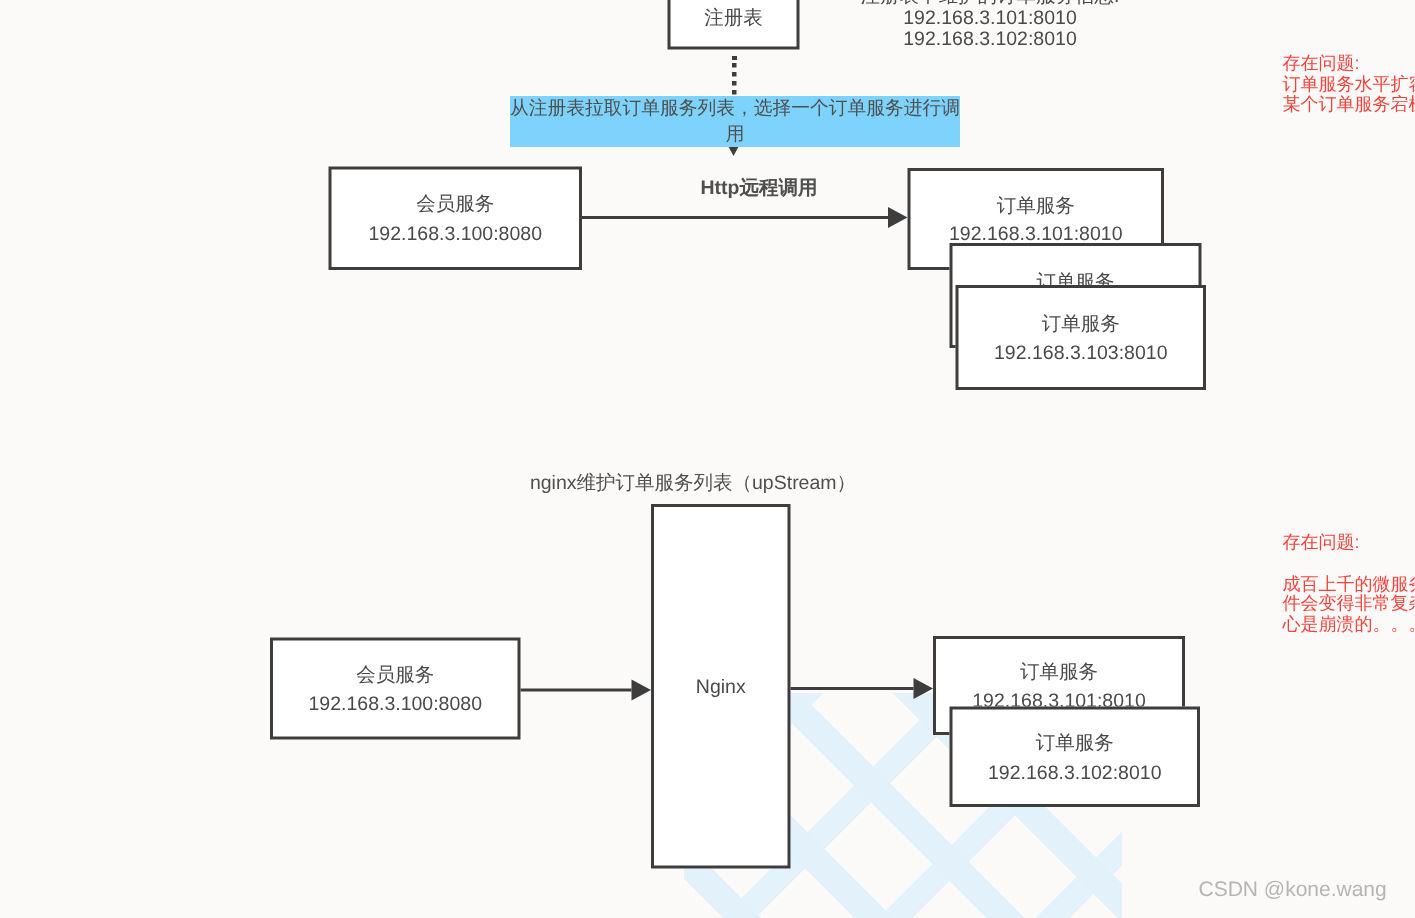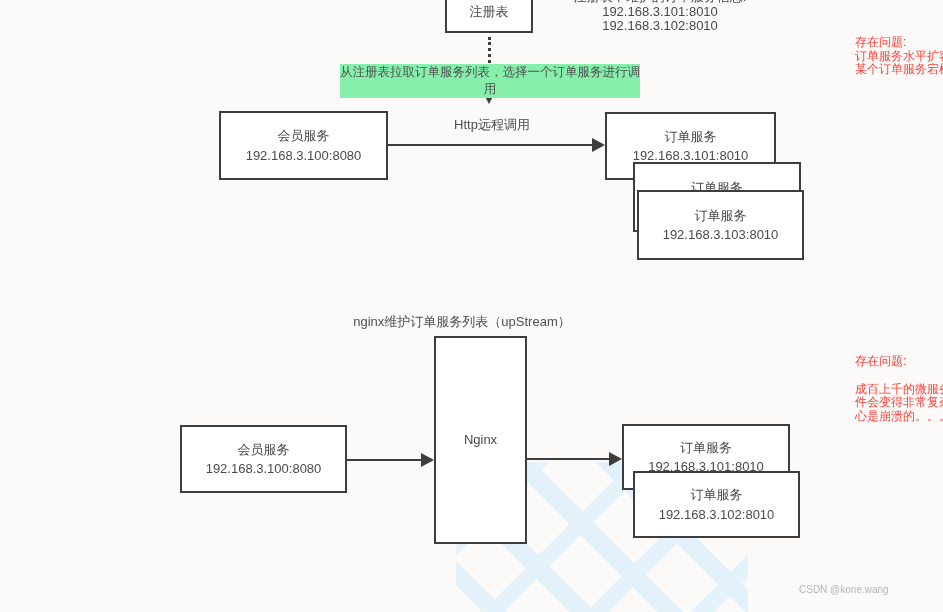--- a/index.html
+++ b/index.html
@@ -17,21 +17,21 @@
   .hline{position:absolute;border-top:2px solid #3d3d3d;z-index:2;}
   .arrow-right{position:absolute;width:0;height:0;border-top:7px solid transparent;
     border-bottom:7px solid transparent;border-left:13px solid #3d3d3d;z-index:2;}
   .arrow-down{position:absolute;width:0;height:0;border-left:7px solid transparent;
     border-right:7px solid transparent;border-top:13px solid #3d3d3d;z-index:2;}
   .dotted-v{position:absolute;width:0;border-left:3px dotted #3d3d3d;z-index:1;}
   .label{position:absolute;font-size:12.5px;color:#4f4f4f;text-align:center;z-index:3;}
   .note{position:absolute;font-size:12px;line-height:13.5px;color:#f6423a;
     white-space:nowrap;z-index:3;}
   .note .gap{height:14px;}
-  .credit{position:absolute;font-size:10px;color:#b5b5b5;z-index:3;}
+  .credit{position:absolute;font-size:14px;color:#b5b5b5;z-index:3;}
   .watermark{
     position:absolute;left:456px;top:462px;width:292px;height:152px;z-index:1;
     background:
       repeating-linear-gradient(45deg,transparent 0 20px,#dbeffb 20px 38px,transparent 38px 62px),
       repeating-linear-gradient(-45deg,transparent 0 26px,#dcf0fc 26px 42px,transparent 42px 74px);
     opacity:.75;
   }
 </style>
 </head>
 <body>
@@ -49,28 +49,28 @@
 
 <div class="note" style="left:855px;top:36px;">
   <div>存在问题:</div>
   <div>订单服务水平扩容</div>
   <div>某个订单服务宕机</div>
 </div>
 
 <div class="dotted-v" style="left:488px;top:37px;height:55px;"></div>
 <div class="arrow-down" style="left:482px;top:91px;"></div>
 
-<div class="label" style="left:340px;top:64px;width:300px;background:#86efac;">从注册表拉取订单服务列表，选择一个订单服务进行调用</div>
+<div class="label" style="left:340px;top:64px;width:300px;background:#7dd3fc;">从注册表拉取订单服务列表，选择一个订单服务进行调用</div>
 
 <div class="node" style="left:219px;top:111px;width:169px;height:69px;">
   <span>会员服务</span>
   <span>192.168.3.100:8080</span>
 </div>
 
-<div class="label" style="left:430px;top:116px;width:124px;font-size:13px;">Http远程调用</div>
+<div class="label" style="left:444px;top:116px;width:124px;font-size:13px;font-weight:bold;">Http远程调用</div>
 <div class="hline" style="left:388px;top:144px;width:204px;"></div>
 <div class="arrow-right" style="left:592px;top:138px;"></div>
 
 <div class="node" style="left:605px;top:112px;width:171px;height:68px;z-index:2;">
   <span>订单服务</span>
   <span>192.168.3.101:8010</span>
 </div>
 <div class="node" style="left:633px;top:162px;width:168px;height:70px;z-index:3;">
   <span>订单服务</span>
   <span>192.168.3.102:8010</span>
@@ -85,21 +85,21 @@
 <div class="label" style="left:332px;top:313px;width:260px;font-size:13px;">nginx维护订单服务列表（upStream）</div>
 
 <div class="node" style="left:180px;top:425px;width:167px;height:68px;">
   <span>会员服务</span>
   <span>192.168.3.100:8080</span>
 </div>
 
 <div class="hline" style="left:347px;top:459px;width:74px;"></div>
 <div class="arrow-right" style="left:421px;top:453px;"></div>
 
-<div class="node" style="left:434px;top:336px;width:93px;height:208px;">
+<div class="node" style="left:434px;top:336px;width:93px;height:243px;">
   <span>Nginx</span>
 </div>
 
 <div class="hline" style="left:527px;top:458px;width:82px;"></div>
 <div class="arrow-right" style="left:609px;top:452px;"></div>
 
 <div class="node" style="left:622px;top:424px;width:168px;height:66px;z-index:2;">
   <span>订单服务</span>
   <span>192.168.3.101:8010</span>
 </div>

